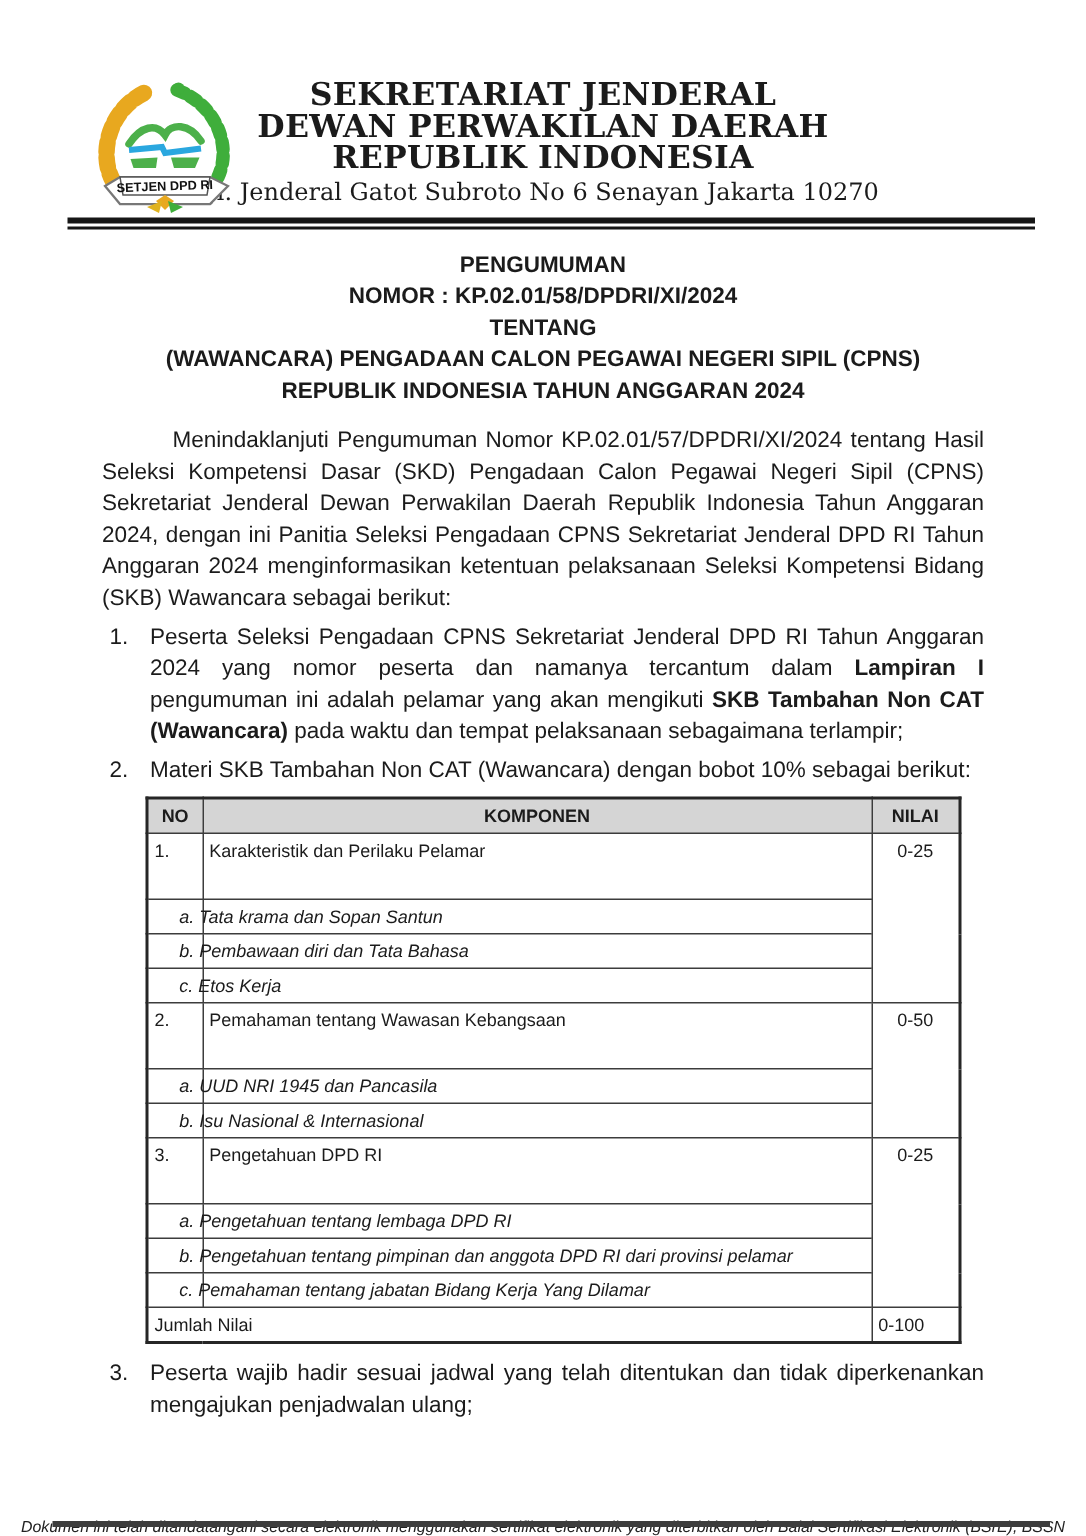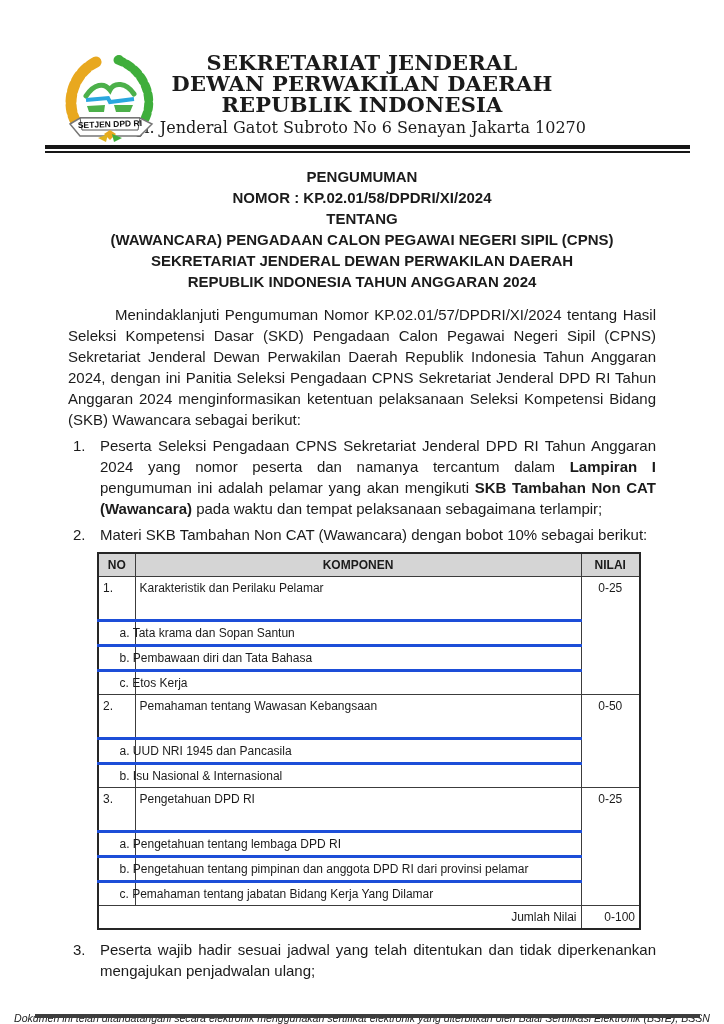--- a/index.html
+++ b/index.html
@@ -35,25 +35,25 @@
     border-collapse:collapse; margin:7px 0 9px 29px; width:542px;
     font-size:12px; line-height:20px; table-layout:fixed;
   }
   table.skb col.c-no { width:37px; }
   table.skb col.c-komp { width:446px; }
   table.skb col.c-nilai { width:59px; }
   table.skb th, table.skb td { border:1px solid #3c3c3c; padding:1px 4px; vertical-align:top; }
   table.skb { border:2px solid #262626; }
   table.skb th { background:#d5d5d5; font-weight:bold; text-align:center; height:22px; }
   tr.section-row td { height:44px; }
-  tr.sub td { height:21px; border-top:3px solid #1d4ed8; }
+  tr.sub td { height:21px; border-top:1px solid #1d4ed8;font-style:italic; }
   td.no-cell { padding-left:5px; }
   td.nilai-cell { text-align:center; vertical-align:middle; }
   td.sub-text { padding-left:25px; text-indent:-20px; }
-  tr.total-row td { height:22px; text-align:right; vertical-align:middle; }
+  tr.total-row td { height:22px; text-align:left; vertical-align:middle; }
   
   .footer-note {
     position:absolute; left:0; top:1008px; width:100%;
     text-align:center; font-style:italic; font-size:10.6px; color:#222;
   }
   .bottom-bar { position:absolute; left:35px; top:1014px; width:665px; height:4px; background:#3d3d3d; }
 </style>
 </head>
 <body>
 
@@ -89,21 +89,20 @@
       <div class="lh-address">Jl. Jenderal Gatot Subroto No 6 Senayan Jakarta 10270</div>
     </div>
     <div class="lh-rule"></div>
   </div>
 
   <div class="doc-head">
     <div>PENGUMUMAN</div>
     <div>NOMOR : KP.02.01/58/DPDRI/XI/2024</div>
     <div class="tentang">TENTANG</div>
     <div>(WAWANCARA) PENGADAAN CALON PEGAWAI NEGERI SIPIL (CPNS)</div>
-    <div>SEKRETARIAT JENDERAL DEWAN PERWAKILAN DAERAH</div>
     <div>REPUBLIK INDONESIA TAHUN ANGGARAN 2024</div>
   </div>
 
   <div class="content">
 
     <p class="intro">Menindaklanjuti Pengumuman Nomor KP.02.01/57/DPDRI/XI/2024 tentang Hasil Seleksi Kompetensi Dasar (SKD) Pengadaan Calon Pegawai Negeri Sipil (CPNS) Sekretariat Jenderal Dewan Perwakilan Daerah Republik Indonesia Tahun Anggaran 2024, dengan ini Panitia Seleksi Pengadaan CPNS Sekretariat Jenderal DPD RI Tahun Anggaran 2024 menginformasikan ketentuan pelaksanaan Seleksi Kompetensi Bidang (SKB) Wawancara sebagai berikut:</p>
 
     <div class="num-item">
       <span class="marker">1.</span>
       <span class="itxt"><span>Peserta Seleksi Pengadaan CPNS Sekretariat Jenderal DPD RI Tahun Anggaran 2024 yang nomor peserta dan namanya tercantum dalam </span><b>Lampiran I</b><span> pengumuman ini adalah pelamar yang akan mengikuti </span><b>SKB Tambahan Non CAT (Wawancara)</b><span> pada waktu dan tempat pelaksanaan sebagaimana terlampir;</span></span>

